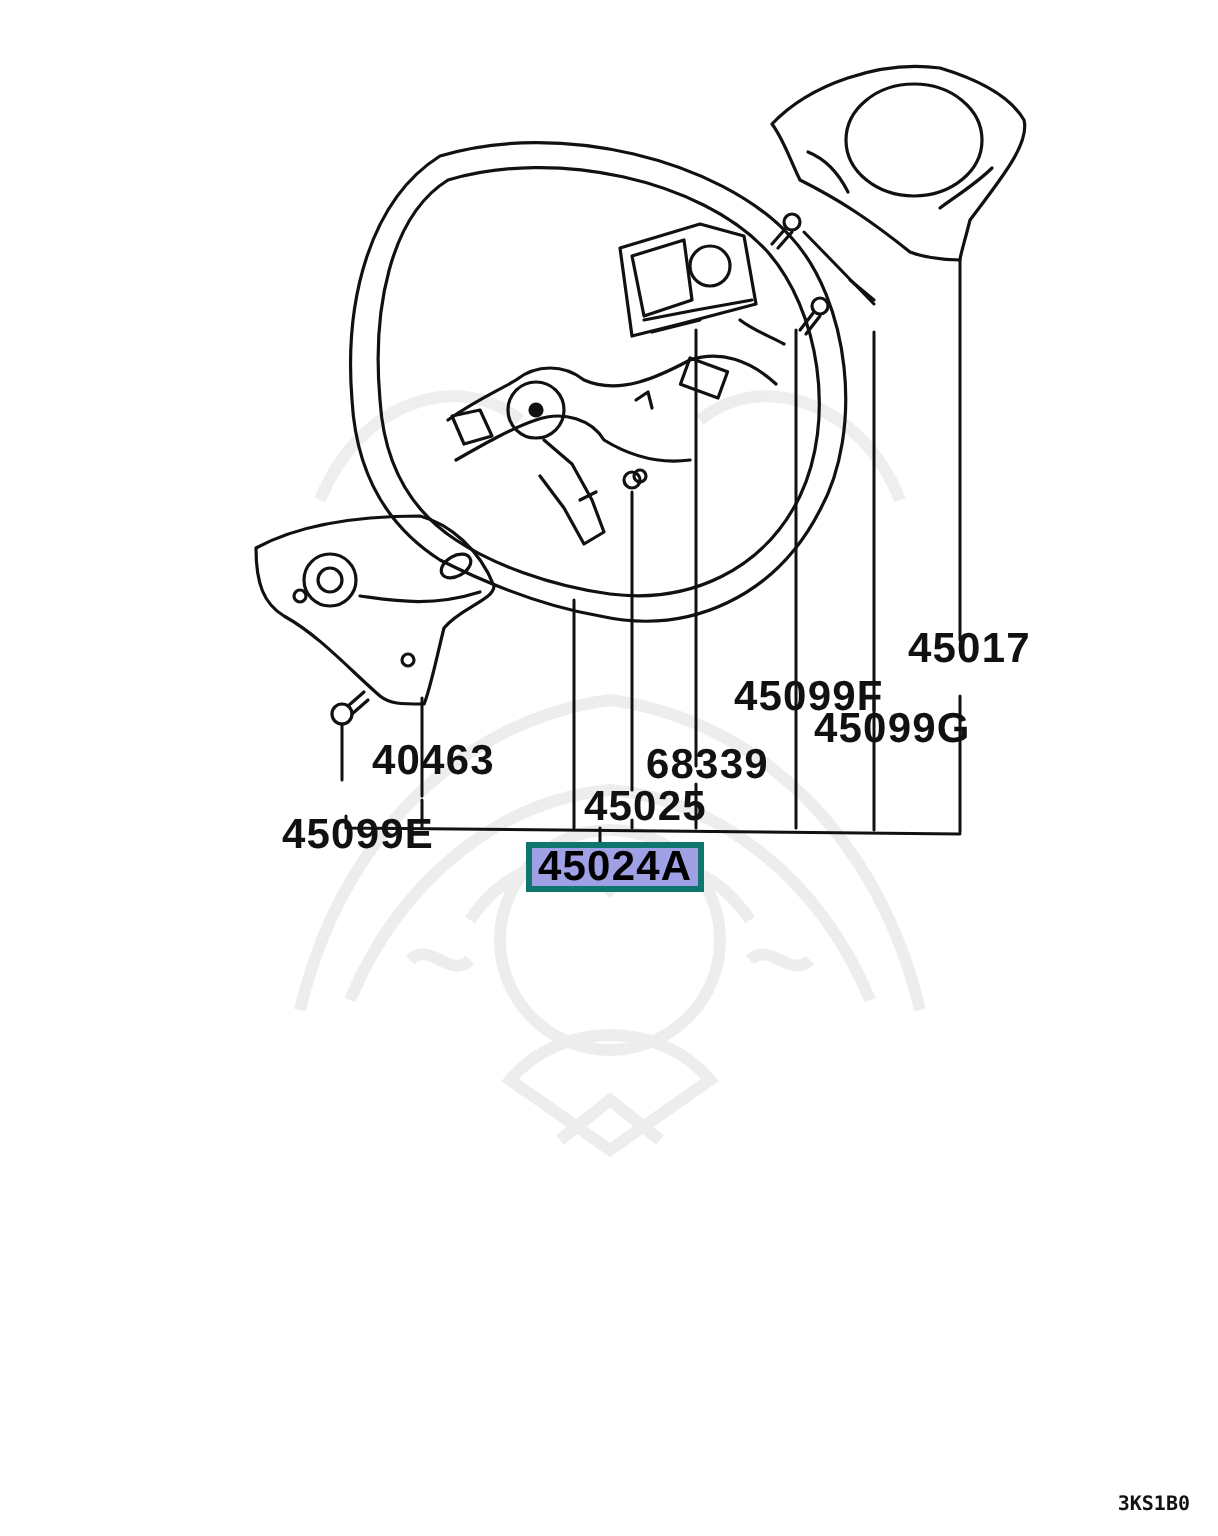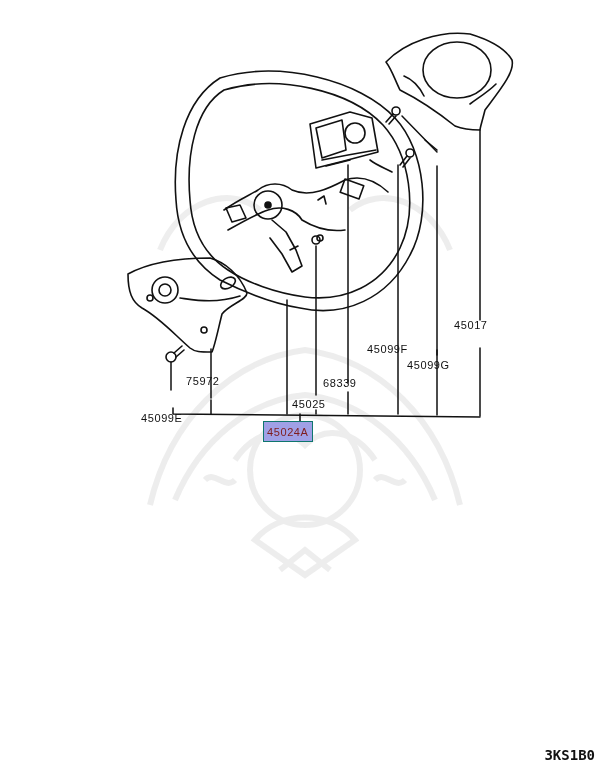--- a/index.html
+++ b/index.html
@@ -1,25 +1,25 @@
 <!DOCTYPE html>
 <html><head>
 <meta charset="utf-8">
 <style>
   html, body { margin: 0; padding: 0; background: #ffffff; }
   body { width: 609px; height: 768px; position: relative; overflow: hidden;
          font-family: "Liberation Sans", sans-serif; }
   #diagram { position: absolute; left: 0; top: 0; width: 609px; height: 768px; }
   .part-label { position: absolute; font-family: "Liberation Sans", sans-serif;
-                font-size: 11px; font-weight: normal; color: #111; letter-spacing: 0.6px;
+                font-size: 21px; font-weight: bold; color: #111; letter-spacing: 0.6px;
                 line-height: 18px; white-space: nowrap; cursor: pointer; }
-  .part-label.highlight { background: #a0a0e6; border: 1px solid #0f766e; color: #7f1d1d;
+  .part-label.highlight { background: #a0a0e6; border: 3px solid #0f766e; color: #000000;
                 padding: 1px 3px 0 3px; }
   .ref-code { position: absolute; right: 14px; top: 747px; font-family: "DejaVu Sans Mono", monospace;
-              font-size: 14px; font-weight: bold; color: #111; }
+              font-size: 10px; font-weight: bold; color: #111; }
 </style>
 </head>
 <body>
 
 <svg id="diagram" viewBox="0 0 609 768" xmlns="http://www.w3.org/2000/svg">
 
   <g fill="none" stroke="#ececec" stroke-width="6" opacity="0.9">
     <path d="M150 505 C170 420 230 360 305 350 C380 360 440 420 460 505"></path>
     <path d="M175 500 C200 440 250 400 305 395 C360 400 410 440 435 500"></path>
     <path d="M160 250 C180 200 230 185 260 210"></path>
@@ -109,17 +109,17 @@
       <path d="M300 414 L300 421"></path>
     </g>
   </g>
 </svg>
 
 <div class="part-label" style="left:454px; top:316px;">45017</div>
 <div class="part-label" style="left:407px; top:356px;">45099G</div>
 <div class="part-label" style="left:367px; top:340px;">45099F</div>
 <div class="part-label" style="left:323px; top:374px;">68339</div>
 <div class="part-label" style="left:292px; top:395px;">45025</div>
-<div class="part-label" style="left:186px; top:372px;">75972</div>
+<div class="part-label" style="left:186px; top:372px;">40463</div>
 <div class="part-label" style="left:141px; top:409px;">45099E</div>
 <div class="part-label highlight" style="left:263px; top:421px;">45024A</div>
 
 <div class="ref-code">3KS1B0</div>
 
 </body></html>

